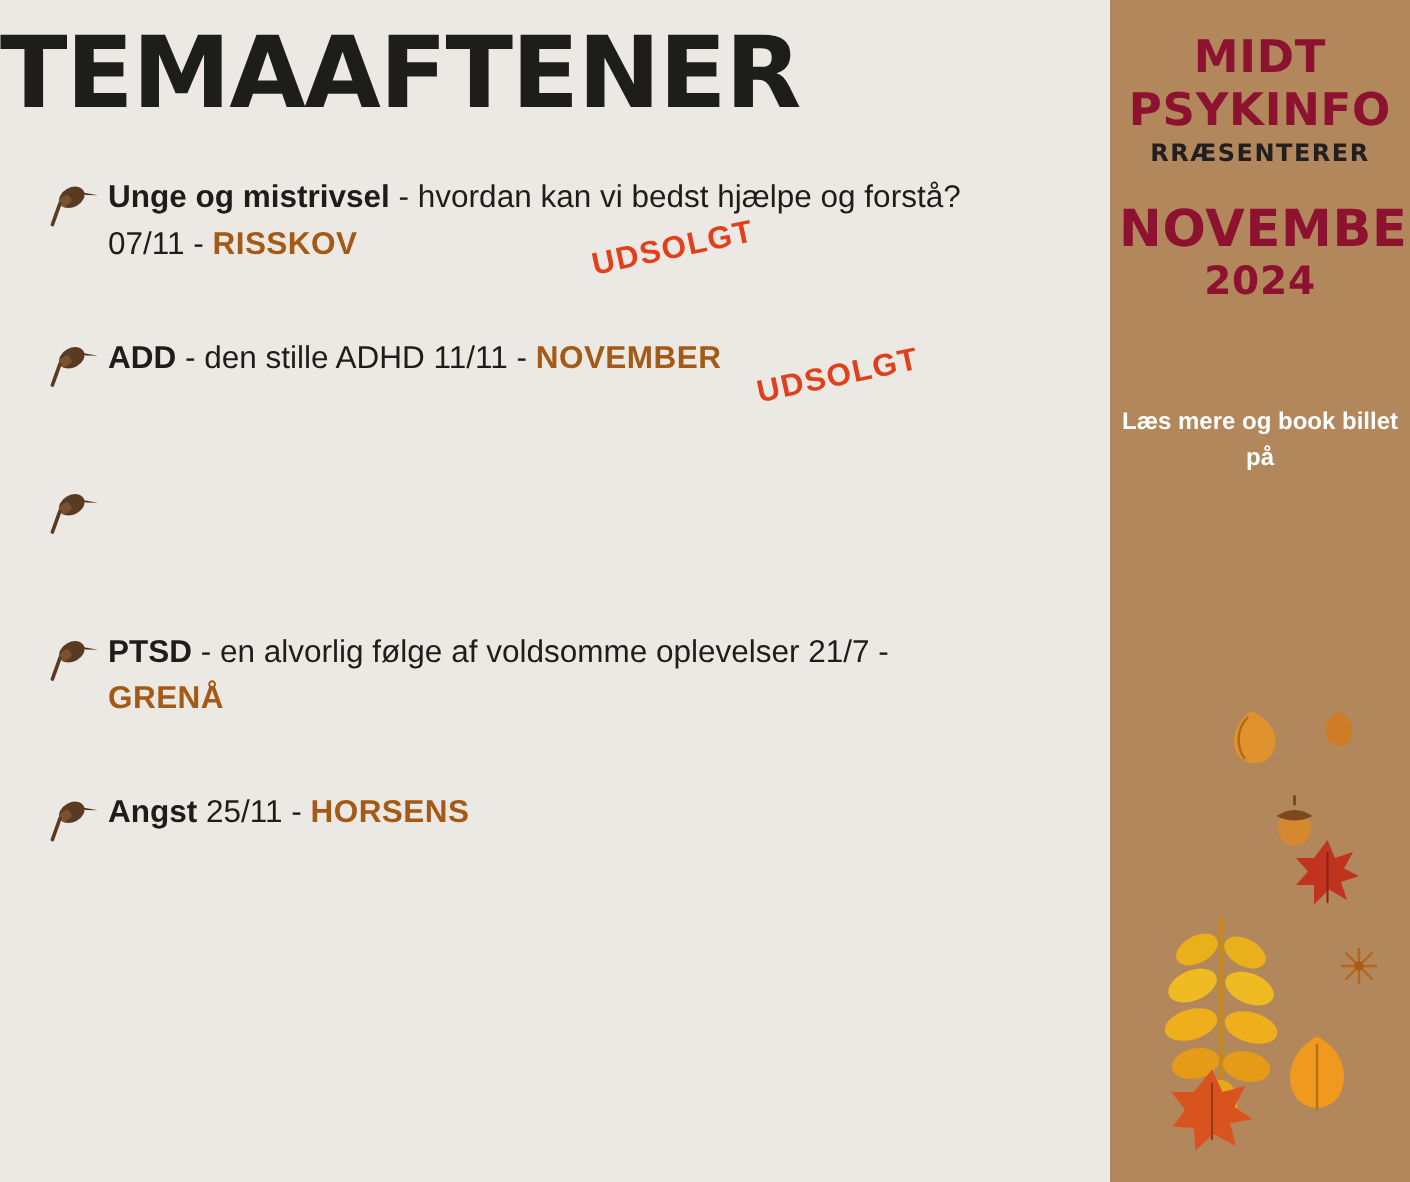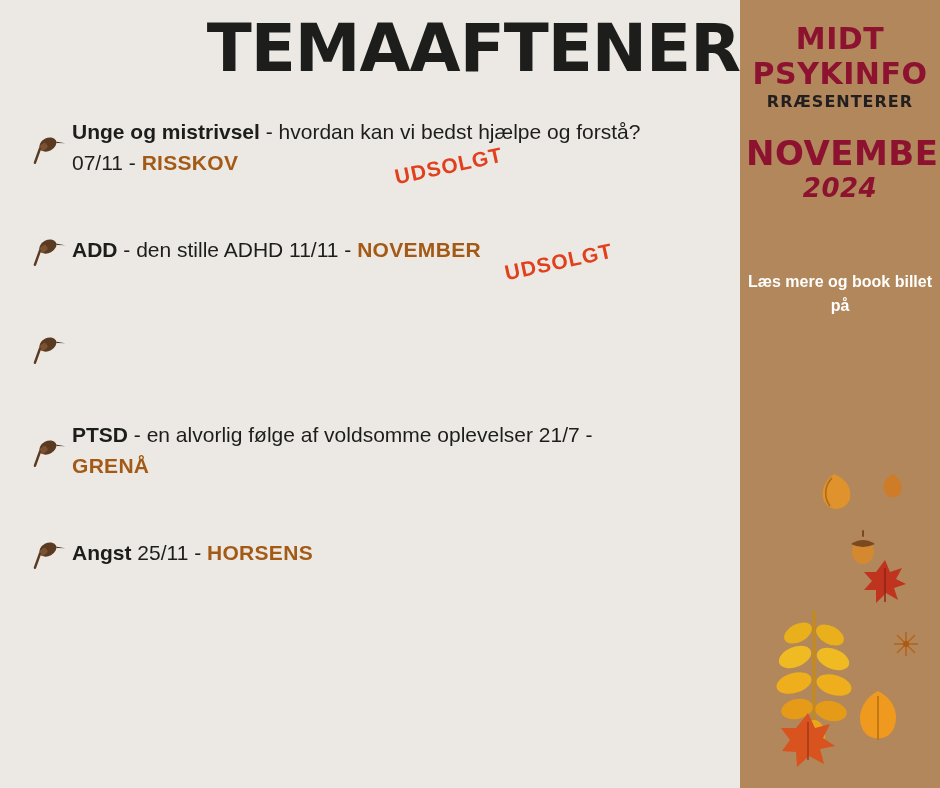--- a/index.html
+++ b/index.html
@@ -28,33 +28,33 @@
     background: #ece9e4;
     box-sizing: border-box;
     padding: 0;
   }
   .poster-title {
     font-family: "DejaVu Sans", sans-serif;
     font-weight: bold;
     font-size: 66px;
     letter-spacing: -1px;
     color: #1d1d1b;
-    text-align: right;
+    text-align: left;
     margin: 0;
     padding: 14px 0 0 0;
     line-height: 1.05;
   }
   .events {
     margin-top: 34px;
     padding-left: 28px;
   }
   .event {
     position: relative;
     display: flex;
-    align-items: center;
+    align-items: flex-start;
     margin-bottom: 46px;
     min-height: 52px;
   }
   .pin-icon {
     flex: 0 0 auto;
     width: 40px;
     height: 34px;
     margin-top: 2px;
     margin-right: 4px;
   }
@@ -121,21 +121,20 @@
     color: #8c1230;
     margin-top: 22px;
     letter-spacing: 0.5px;
   }
   .year {
     font-family: "DejaVu Sans", sans-serif;
     font-weight: bold;
     font-size: 26px;
     color: #8c1230;
     letter-spacing: 0.5px;
-    font-style: italic;
   }
   .booking {
     margin-top: 67px;
     font-family: "Liberation Sans", sans-serif;
     font-size: 16px;
     line-height: 1.5;
     color: #ffffff;
     font-weight: bold;
   }
   .booking-link {

